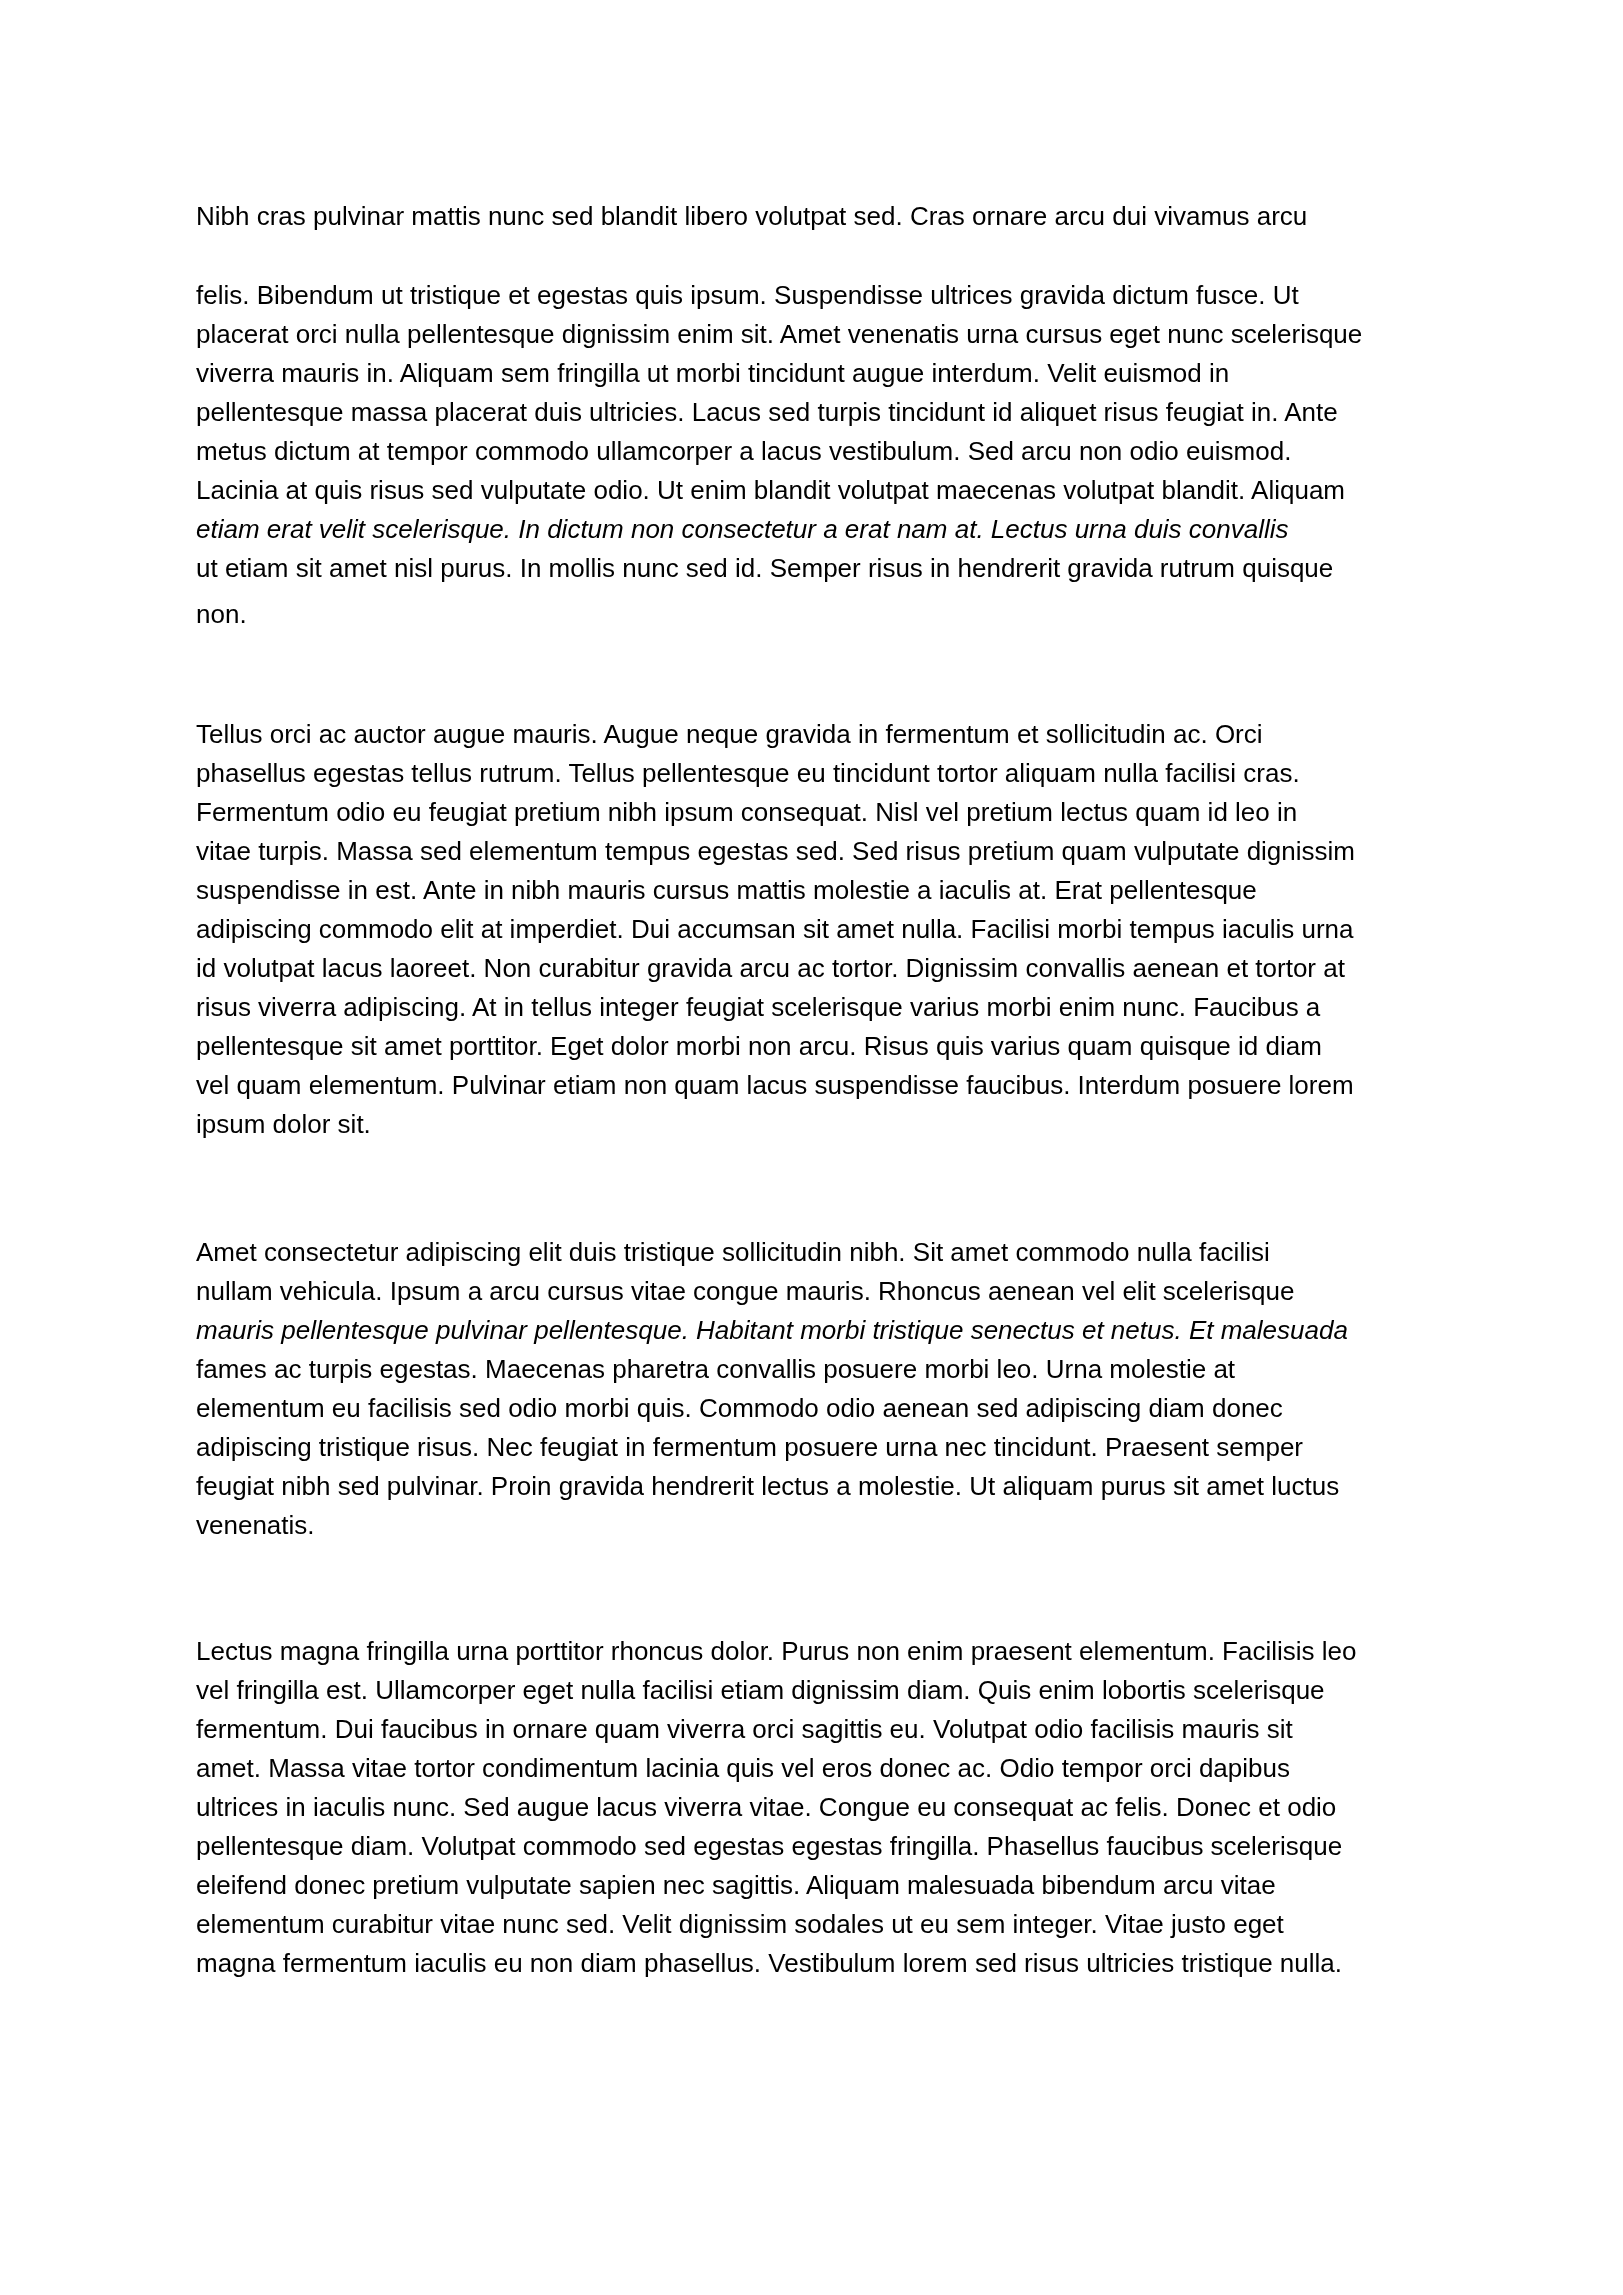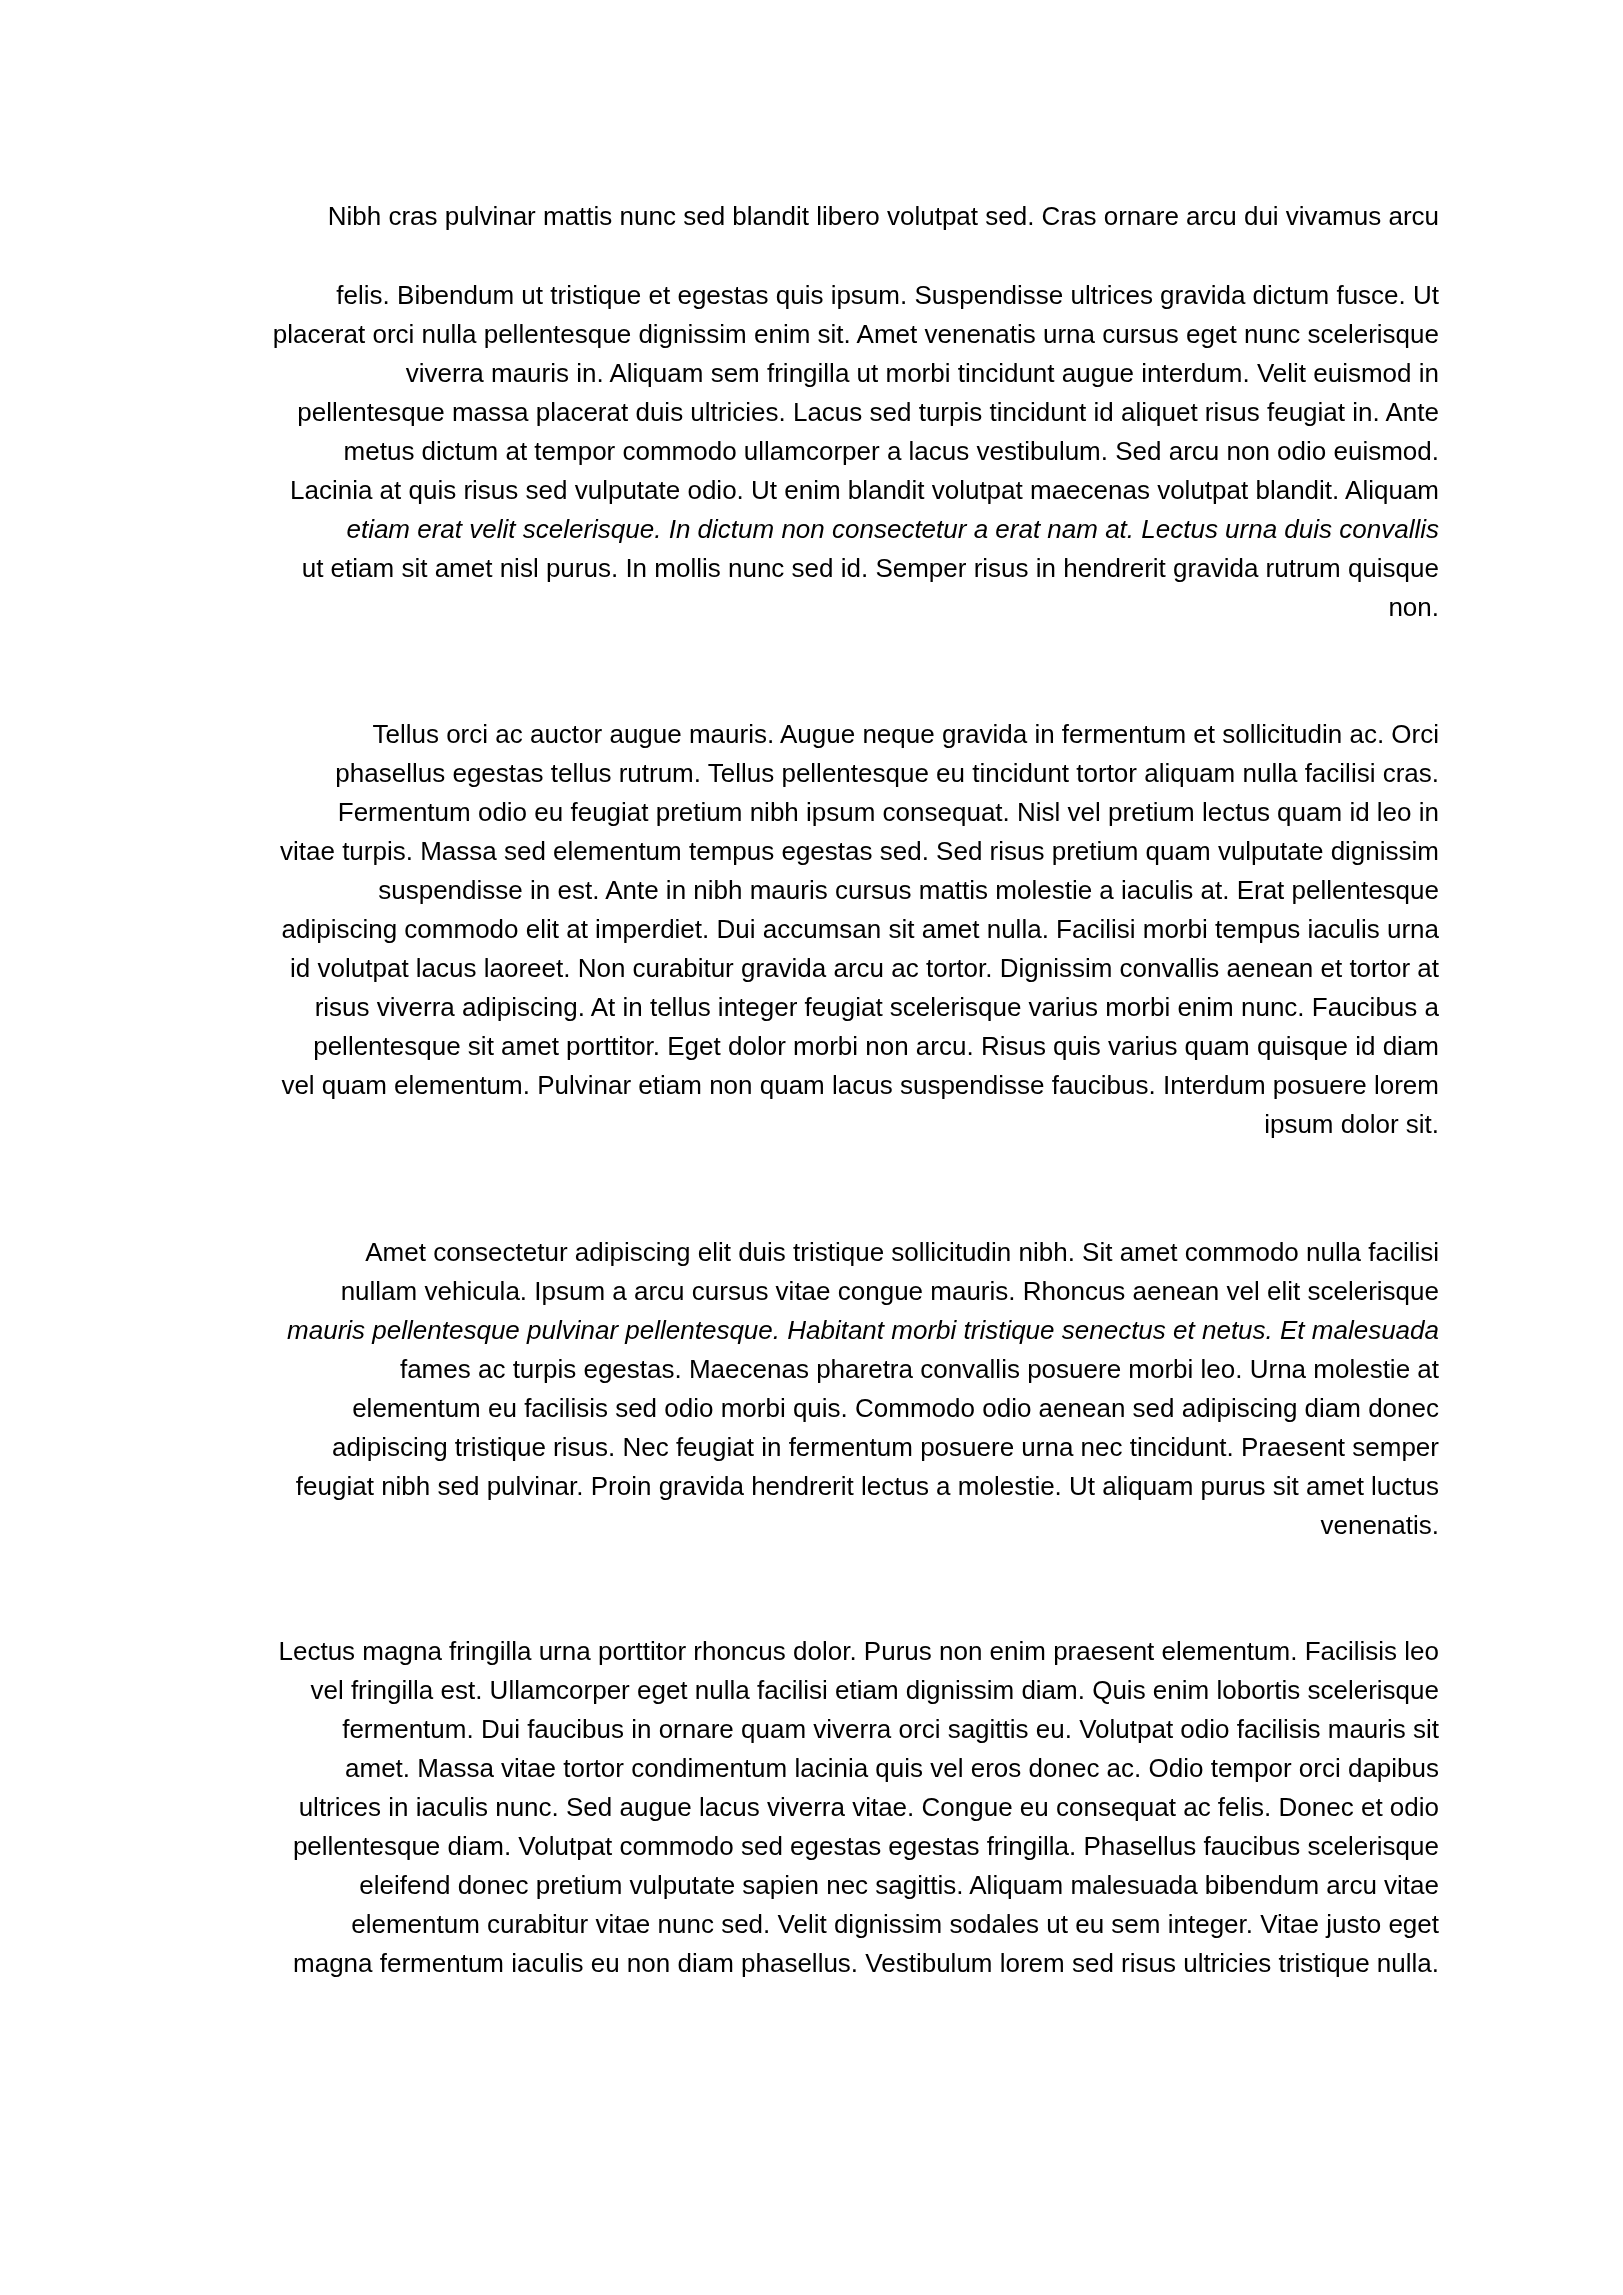--- a/index.html
+++ b/index.html
@@ -22,21 +22,20 @@
       background: #ffffff;
     }
     .paragraph {
       position: absolute;
       left: 196px;
       width: 1243px;
       color: #000000;
       font-family: "Liberation Sans", "DejaVu Sans", sans-serif;
       font-size: 26px;
       line-height: 39px;
-      text-align: right;
     }
     .line {
       display: block;
       white-space: nowrap;
       height: 39px;
       transform-origin: left top;
     }
     #p1 { top: 197px; }
     #p2 { top: 715px; }
     #p3 { top: 1233px; }
@@ -50,21 +49,21 @@
   <div class="paragraph" id="p1">
     <span class="line" style="display: block;">Nibh cras pulvinar mattis nunc sed blandit libero volutpat sed. Cras ornare arcu dui vivamus arcu</span>
     <span class="line" style="display: block; margin-top: 40px;">felis. Bibendum ut tristique et egestas quis ipsum. Suspendisse ultrices gravida dictum fusce. Ut</span>
     <span class="line" style="display: block;">placerat orci nulla pellentesque dignissim enim sit. Amet venenatis urna cursus eget nunc scelerisque</span>
     <span class="line" style="display: block;">viverra mauris in. Aliquam sem fringilla ut morbi tincidunt augue interdum. Velit euismod in</span>
     <span class="line" style="display: block;">pellentesque massa placerat duis ultricies. Lacus sed turpis tincidunt id aliquet risus feugiat in. Ante</span>
     <span class="line" style="display: block;">metus dictum at tempor commodo ullamcorper a lacus vestibulum. Sed arcu non odio euismod.</span>
     <span class="line" style="display: block;">Lacinia at quis risus sed vulputate odio. Ut enim blandit volutpat maecenas volutpat blandit. Aliquam</span>
     <span class="line" style="display: block; font-style: italic;">etiam erat velit scelerisque. In dictum non consectetur a erat nam at. Lectus urna duis convallis</span>
     <span class="line" style="display: block;">ut etiam sit amet nisl purus. In mollis nunc sed id. Semper risus in hendrerit gravida rutrum quisque</span>
-    <span class="line" style="display: block;">non.</span>
+    <span class="line" style="display: block; margin-top: 7px;">non.</span>
   </div>
 
   <div class="paragraph" id="p2">
     <span class="line" style="display: block;">Tellus orci ac auctor augue mauris. Augue neque gravida in fermentum et sollicitudin ac. Orci</span>
     <span class="line" style="display: block;">phasellus egestas tellus rutrum. Tellus pellentesque eu tincidunt tortor aliquam nulla facilisi cras.</span>
     <span class="line" style="display: block;">Fermentum odio eu feugiat pretium nibh ipsum consequat. Nisl vel pretium lectus quam id leo in</span>
     <span class="line" style="display: block;">vitae turpis. Massa sed elementum tempus egestas sed. Sed risus pretium quam vulputate dignissim</span>
     <span class="line" style="display: block;">suspendisse in est. Ante in nibh mauris cursus mattis molestie a iaculis at. Erat pellentesque</span>
     <span class="line" style="display: block;">adipiscing commodo elit at imperdiet. Dui accumsan sit amet nulla. Facilisi morbi tempus iaculis urna</span>
     <span class="line" style="display: block;">id volutpat lacus laoreet. Non curabitur gravida arcu ac tortor. Dignissim convallis aenean et tortor at</span>

